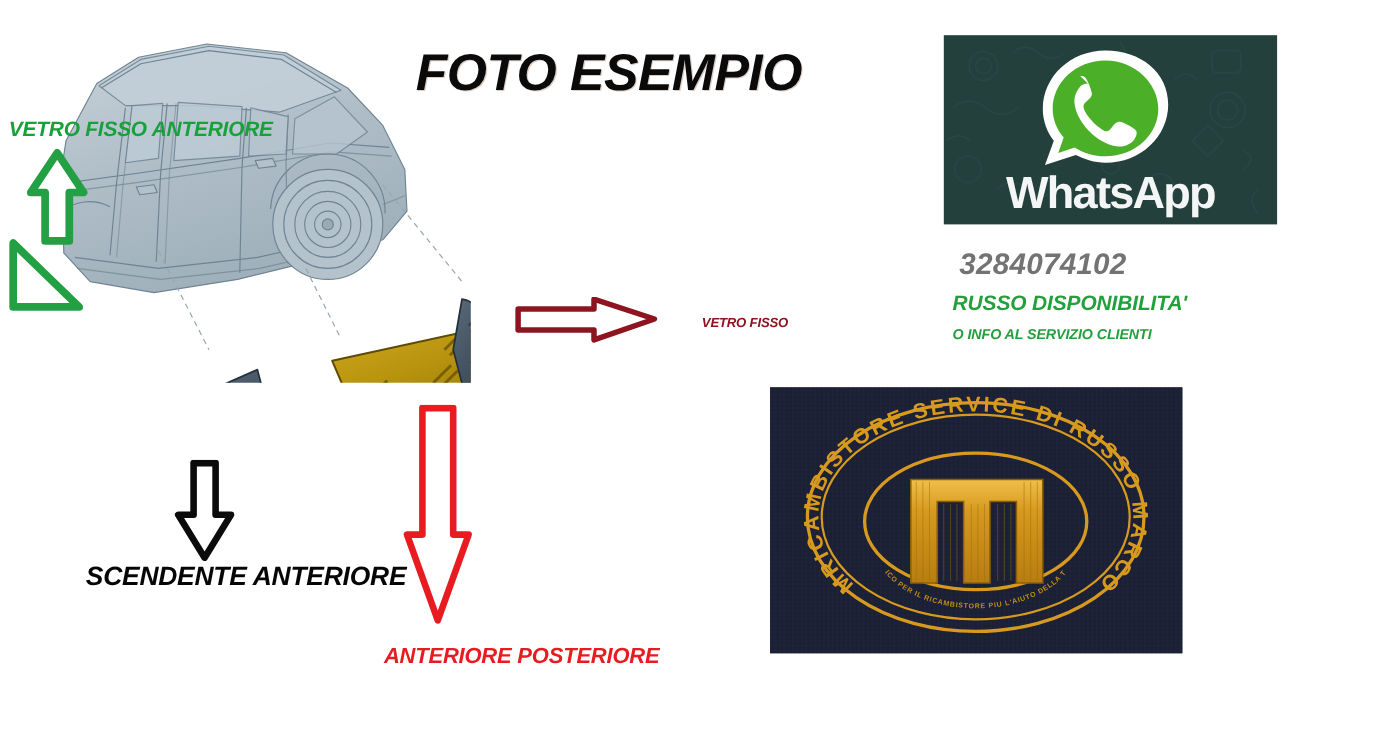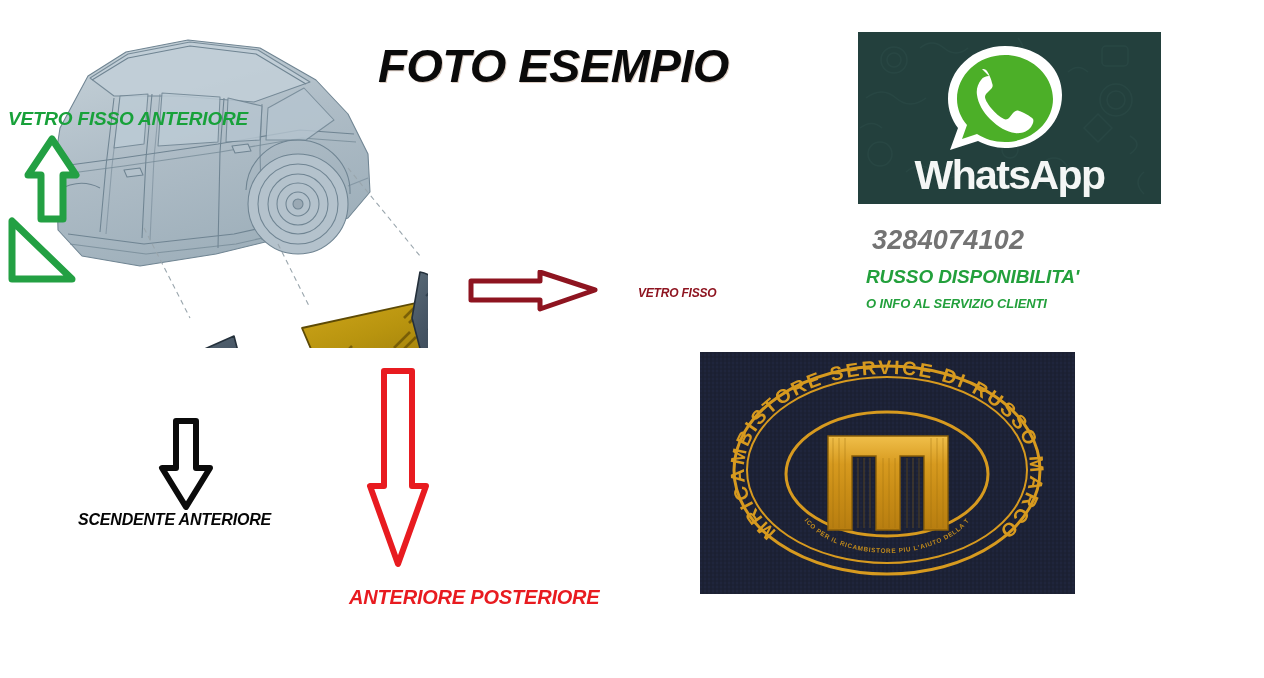--- a/index.html
+++ b/index.html
@@ -32,21 +32,21 @@
   #lbl-vetro-fisso-posteriore{
     left:612px; top:281px; width:230px;
     font-size:12px; font-weight:bold; font-style:italic;
     color:#8e1420; line-height:24px; letter-spacing:-0.2px;margin-left:26px;
   }
 
   
   #black-arrow-down{left:158px; top:418px; width:56px; height:92px;}
   #lbl-scendente-anteriore{
     left:78px; top:511px; width:300px;
-    font-size:16px; font-weight:bold; font-style:italic;
+    font-size:24px; font-weight:bold; font-style:italic;
     color:#060606; white-space:nowrap; letter-spacing:-0.2px;
   }
 
   
   #bright-red-arrow{left:366px; top:368px; width:64px; height:200px;}
   #lbl-scendente-posteriore{
     left:349px; top:586px; width:320px;
     font-size:20px; font-weight:bold; font-style:italic;
     color:#e81b20; white-space:nowrap; letter-spacing:-0.2px;
   }

